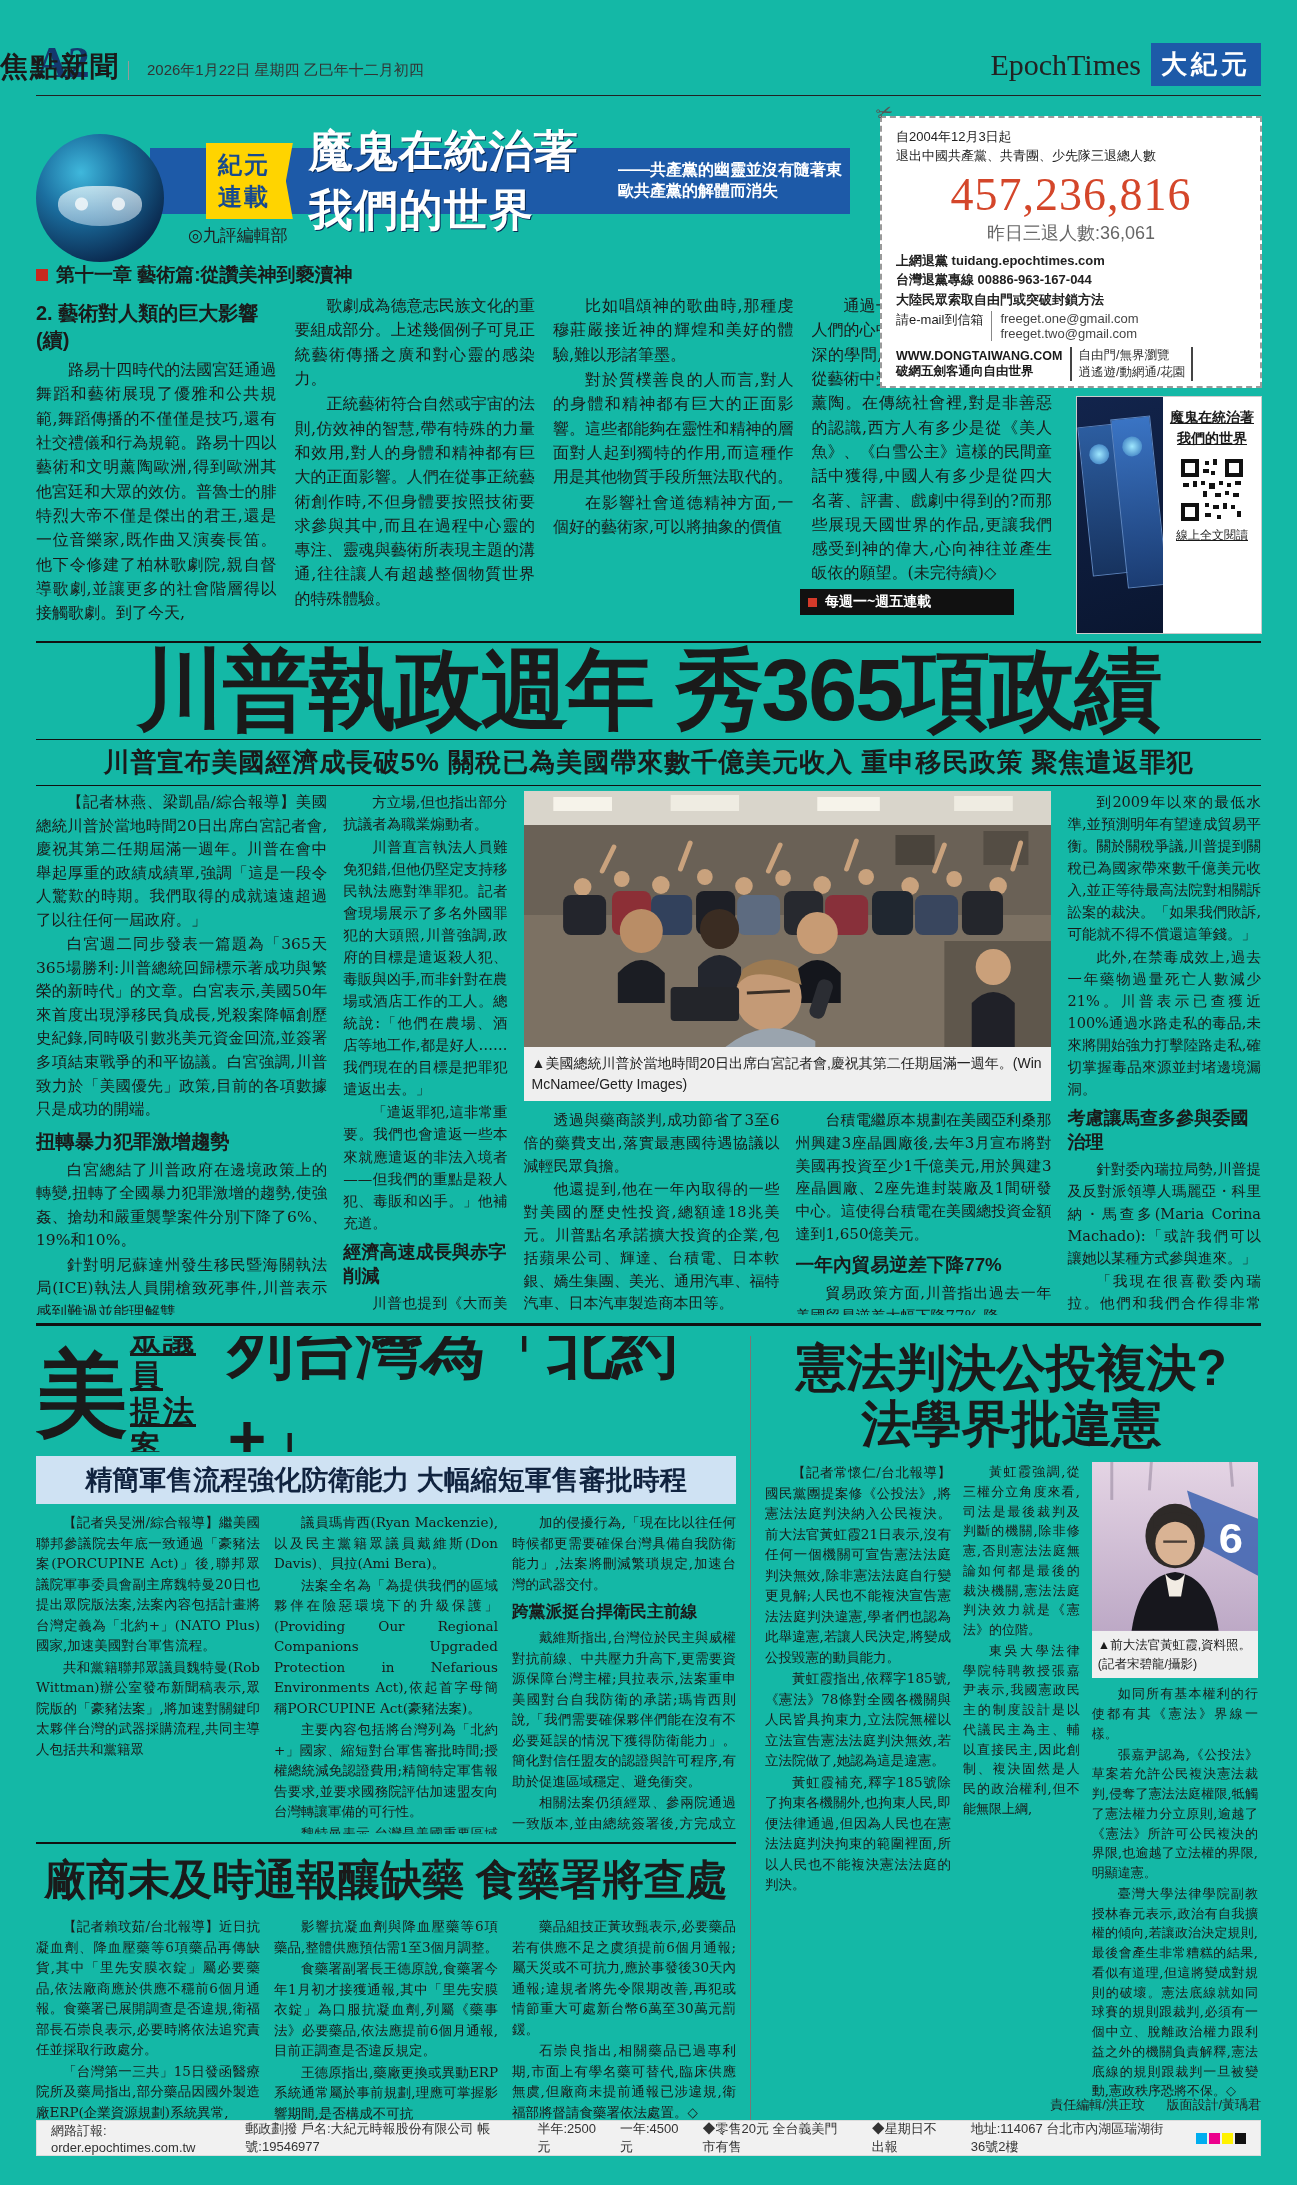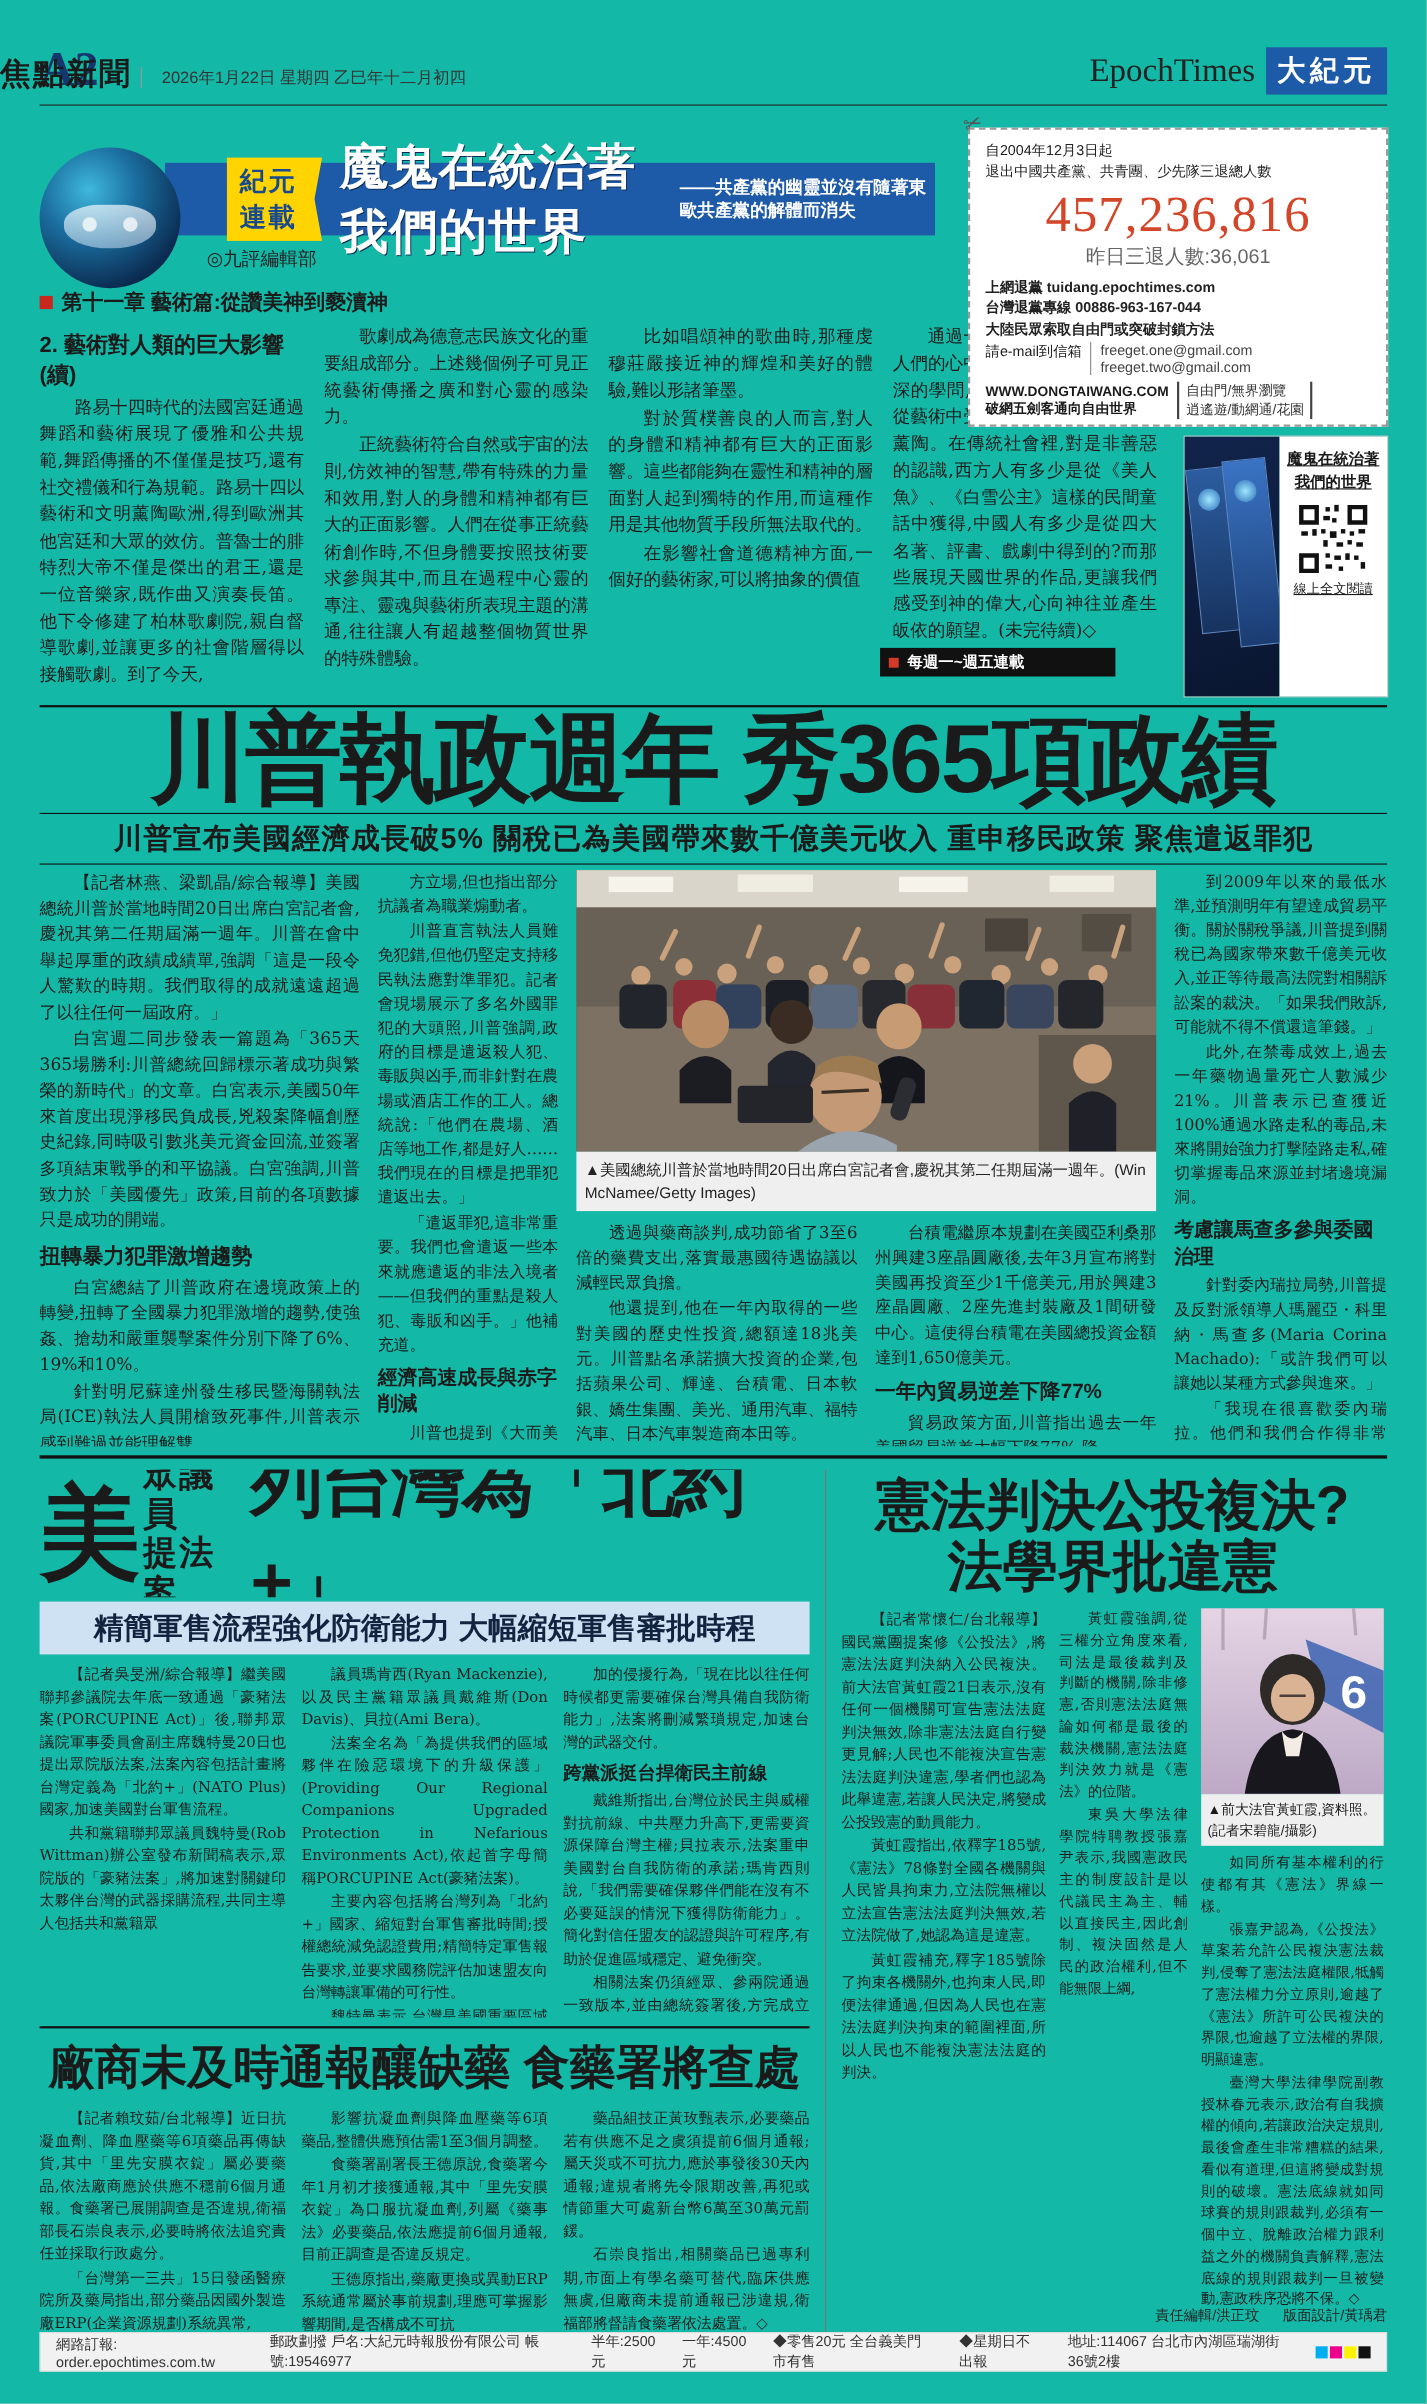--- a/index.html
+++ b/index.html
@@ -81,21 +81,21 @@
 
   .heavy-rule { border-top:3px solid #111; margin:8px 36px 0; }
 
   
   .bottom { display:flex; margin:10px 36px 0; height:806px; }
   .bottom-left { width:714px; padding-right:14px; }
   .bottom-right { width:508px; border-left:1px solid #777; padding-left:14px; }
 
   .tw-hl { display:flex; align-items:center; height:116px; overflow:hidden; }
   .tw-lead { font-size:92px; font-weight:900; line-height:.9; }
-  .tw-stack { display:flex; flex-direction:column; margin:0 6px 0 2px; }
+  .tw-stack { display:flex; flex-direction:column; margin:0 6px 0 2px;text-decoration:underline; }
   .tw-stack span { font-size:31px; font-weight:900; line-height:1.15; letter-spacing:2px; }
   .tw-rest { font-size:66px; font-weight:900; letter-spacing:-2px; }
   .tw-band { background:#cfe2f3; text-align:center; font-size:27px; font-weight:900; color:#10233f; padding:6px 0; margin:4px 0 8px; }
   .tw-cols { display:flex; gap:14px; height:322px; overflow:hidden; }
   .tw-col { flex:1; font-size:13.5px; }
 
   .left-split { border-top:2px solid #111; margin:8px 0; }
 
   .drug-hl { font-size:42px; font-weight:900; letter-spacing:0; text-align:center; margin:2px 0 8px; }
   .drug-cols { display:flex; gap:14px; height:218px; overflow:hidden; }

